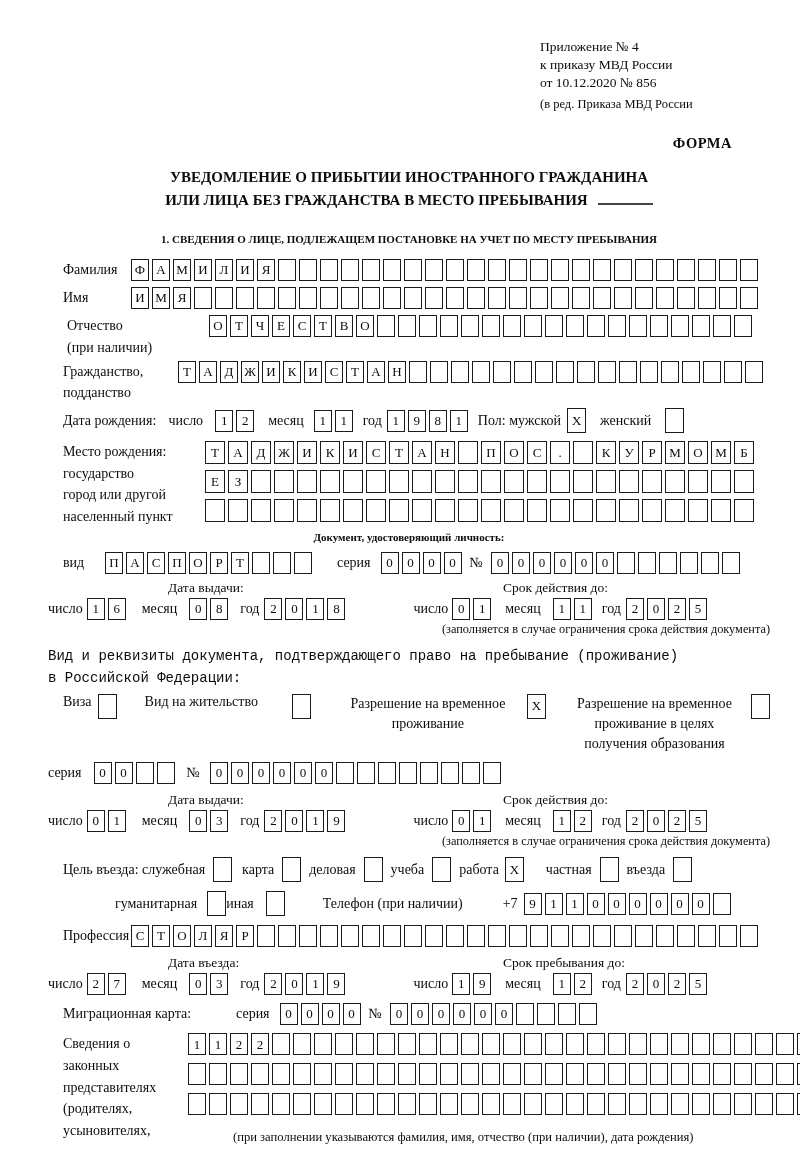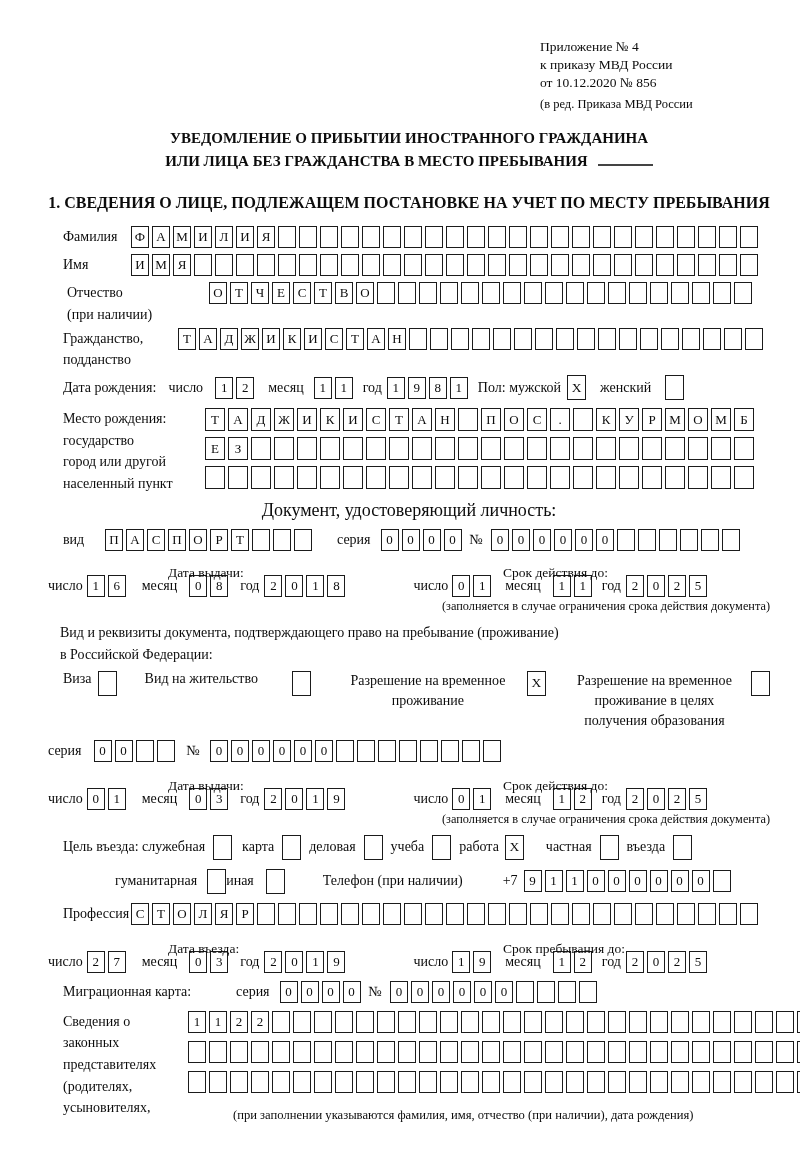--- a/index.html
+++ b/index.html
@@ -7,57 +7,58 @@
        font-family:"Liberation Serif","DejaVu Serif",serif;font-size:14px;}
   .page{box-sizing:border-box;width:800px;height:1163px;padding:38px 30px 8px 48px;overflow:hidden;}
 
   
   .appendix{width:225px;margin-left:auto;margin-right:5px;font-size:13.5px;line-height:1.32;}
   .appendix .sub{font-size:12.5px;margin-top:5px;line-height:1.35;}
   .forma{margin:22px 38px 0 0;text-align:right;font-weight:bold;font-size:14.5px;letter-spacing:.5px;}
 
   .title{margin-top:14px;text-align:center;font-weight:bold;font-size:15px;line-height:1.5;}
   .title .uline{display:inline-block;width:55px;border-bottom:2px solid #444;margin-left:10px;vertical-align:baseline;}
-  .section{margin-top:22px;margin-bottom:14px;text-align:center;font-weight:bold;font-size:16px;}
+  .section{margin-top:22px;margin-bottom:14px;text-align:center;font-weight:bold;font-size:11px;}
 
   
   .cells{display:inline-flex;gap:3px;vertical-align:middle;flex:none;}
   .cell{box-sizing:border-box;display:inline-flex;align-items:center;justify-content:center;
         width:18px;height:22px;border:1.6px solid #1b1b1b;font-size:13px;flex:none;background:#fff;}
   .cells.wide .cell{width:20px;height:23px;}
   .chk{box-sizing:border-box;display:inline-flex;align-items:center;justify-content:center;
        width:19px;height:25px;border:1.6px solid #1b1b1b;font-size:13.5px;flex:none;background:#fff;}
 
   .frow{display:flex;align-items:center;margin-bottom:6px;}
   .frow.top{align-items:flex-start;}
   .lbl{flex:none;}
   .stack{line-height:1.55;}
 
   .hdr2{position:relative;height:18px;font-size:13.5px;}
-  .hdr2 span{position:absolute;top:8px;}
+  .hdr2 span{position:absolute;top:0;}
   .note{font-size:12.3px;text-align:right;margin:2px 0 8px 0;}
-  .para{line-height:1.6;margin:6px 0 4px 12px;}
+  .para{line-height:1.6;margin:6px 0 4px 0;font-family:Liberation Mono, monospace;}
 
   .ctr{text-align:center;line-height:1.45;}
   .gap{flex:none;}
 </style>
 </head>
 <body>
 
 <div class="page">
 
   <div class="appendix">
     <div>Приложение № 4</div>
     <div>к приказу МВД России</div>
     <div>от 10.12.2020 № 856</div>
     <div class="sub">
       <div>(в ред. Приказа МВД России</div>
     </div>
   </div>
 
+  <div class="forma">ФОРМА</div>
 
   <div class="title">
     <div>УВЕДОМЛЕНИЕ О ПРИБЫТИИ ИНОСТРАННОГО ГРАЖДАНИНА</div>
     <div>
       <span>ИЛИ ЛИЦА БЕЗ ГРАЖДАНСТВА В МЕСТО ПРЕБЫВАНИЯ</span><span class="uline"></span>
     </div>
   </div>
 
   <div class="section">1. СВЕДЕНИЯ О ЛИЦЕ, ПОДЛЕЖАЩЕМ ПОСТАНОВКЕ НА УЧЕТ ПО МЕСТУ ПРЕБЫВАНИЯ</div>
 
@@ -312,21 +313,21 @@
           <span class="cell"></span>
           <span class="cell"></span>
           <span class="cell"></span>
           <span class="cell"></span>
           <span class="cell"></span>
           <span class="cell"></span>
         </span>
     </span>
   </div>
 
-  <div class="ctr" style="font-weight:normal;font-size:18px;margin:2px 0 6px 0;">Документ, удостоверяющий личность:</div>
+  <div class="ctr" style="font-weight:bold;font-size:11px;margin:2px 0 6px 0;">Документ, удостоверяющий личность:</div>
 
   <div class="frow" style="margin-left:15px;">
     <span class="lbl" style="width:42px;">вид</span>
     <span class="cells">
         <span class="cell">П</span>
         <span class="cell">А</span>
         <span class="cell">С</span>
         <span class="cell">П</span>
         <span class="cell">О</span>
         <span class="cell">Р</span>

